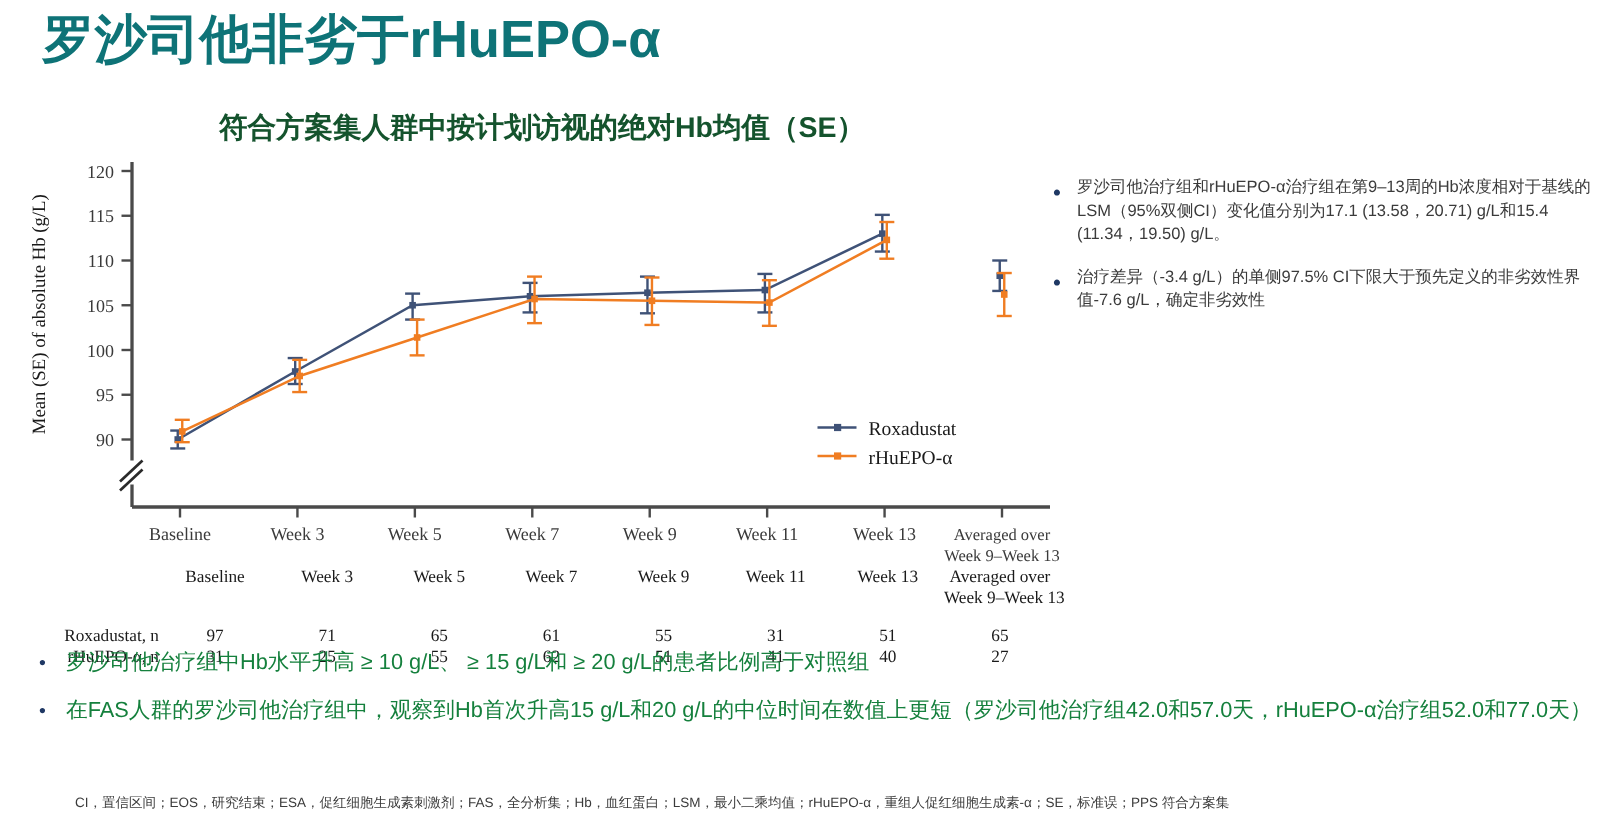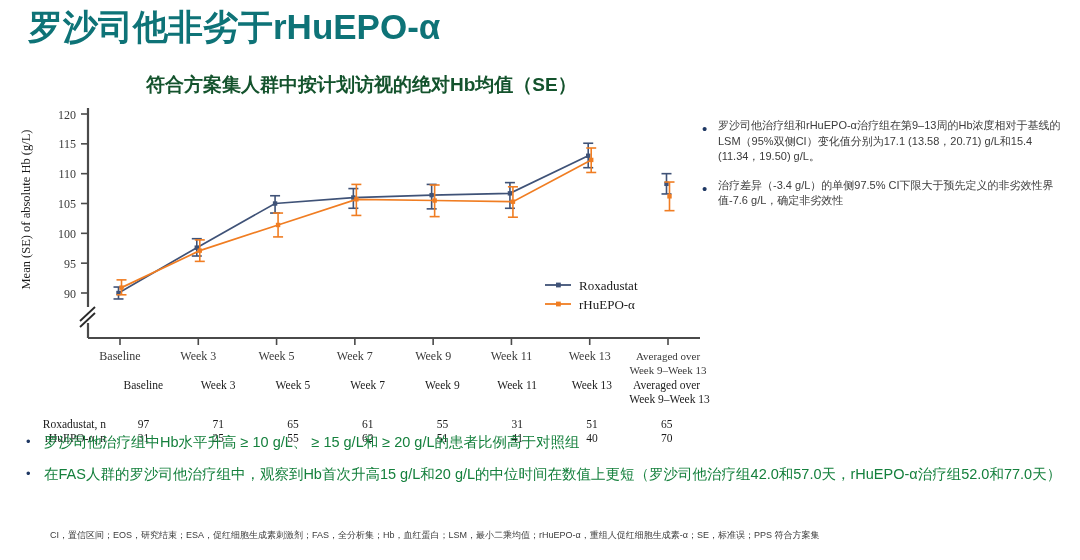--- a/index.html
+++ b/index.html
@@ -250,21 +250,21 @@
           </tr>
           <tr>
             <td class="rowlabel">rHuEPO-α, n</td>
             <td>31</td>
             <td>25</td>
             <td>55</td>
             <td>62</td>
             <td>51</td>
             <td>41</td>
             <td>40</td>
-            <td>70</td>
+            <td>27</td>
           </tr>
         </tbody>
       </table>
   </div>
 
   <div class="right-panel">
     <div class="rb">
       <span class="dot">•</span>
       <span class="txt">罗沙司他治疗组和rHuEPO-α治疗组在第9–13周的Hb浓度相对于基线的LSM（95%双侧CI）变化值分别为17.1 (13.58，20.71) g/L和15.4 (11.34，19.50) g/L。</span>
     </div>

